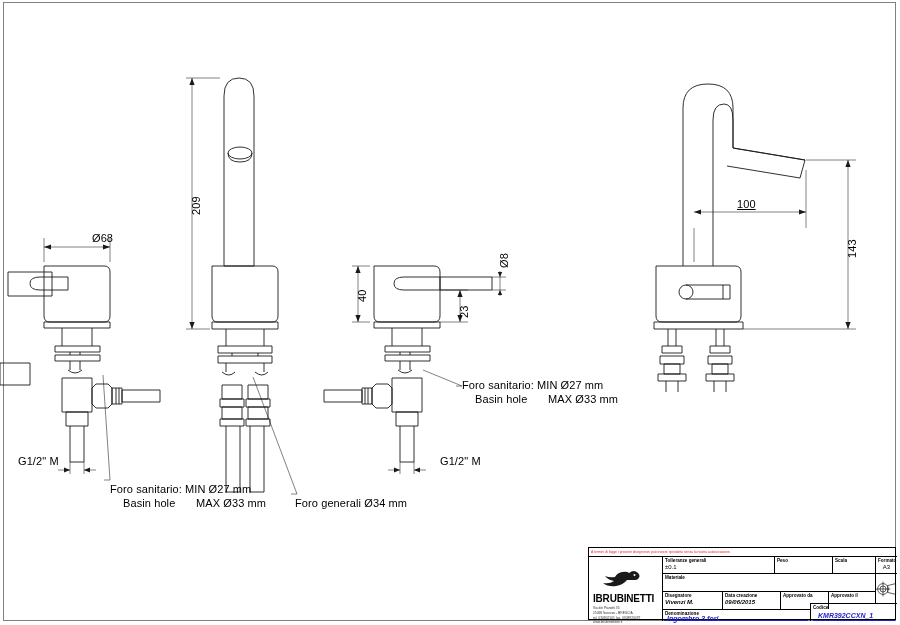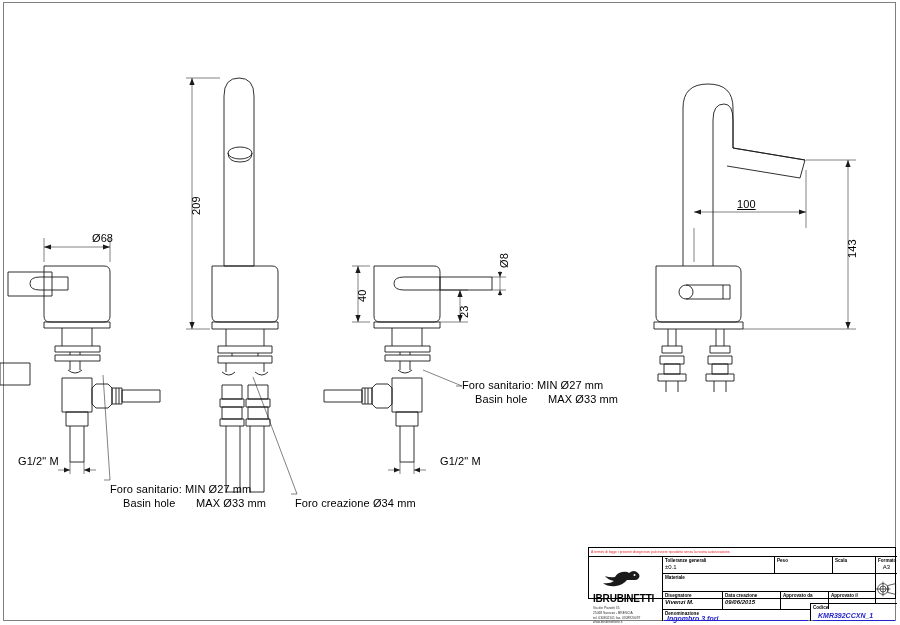--- a/index.html
+++ b/index.html
@@ -6,21 +6,21 @@
   body{width:900px;height:625px;position:relative;overflow:hidden;
        font-family:"Liberation Sans",sans-serif;color:#000;}
   #sheet{position:absolute;inset:0;width:900px;height:625px;}
   .frame{position:absolute;left:3px;top:2px;width:893px;height:619px;
          border:1px solid #808080;box-sizing:border-box;pointer-events:none;}
   svg{position:absolute;left:0;top:0;}
   .lbl{position:absolute;font-size:11px;color:#000;white-space:nowrap;
        letter-spacing:.1px;line-height:1.25;}
   .vert{transform-origin:0 0;transform:rotate(-90deg);}
   
-  #tb{position:absolute;left:588px;top:547px;width:308px;height:52px;
+  #tb{position:absolute;left:588px;top:547px;width:308px;height:73px;
       border:1px solid #000;box-sizing:border-box;background:#fff;padding-left:12px;}
   #tb .warn{position:absolute;left:0;top:0;width:100%;height:8px;
       font-size:3.4px;color:#e8262b;line-height:8px;white-space:nowrap;
       overflow:hidden;padding-left:2px;box-sizing:border-box;
       font-family:"Liberation Sans",sans-serif;}
   .cell{position:absolute;box-sizing:border-box;border-left:1px solid #000;
         border-top:1px solid #000;}
   .ch{font-size:4.6px;font-weight:bold;padding:1px 0 0 2px;line-height:1.25;}
   .cv{font-size:6px;padding-left:2px;line-height:1.2;}
   .cv.ctr{text-align:center;padding-left:0;}
@@ -230,21 +230,21 @@
   <div class="lbl" style="left:18px;top:455px;">G1/2" M</div>
   <div class="lbl" style="left:440px;top:455px;">G1/2" M</div>
 
   <div>
     <div class="lbl" style="left:110px;top:483px;">Foro sanitario: MIN Ø27 mm</div>
     <div class="lbl" style="left:123px;top:497px;">Basin hole</div>
     <div class="lbl" style="left:196px;top:497px;">MAX Ø33 mm</div>
   </div>
 
   <div>
-    <div class="lbl" style="left:295px;top:497px;">Foro creazione Ø34 mm</div>
+    <div class="lbl" style="left:295px;top:497px;">Foro generali Ø34 mm</div>
   </div>
 
   <div>
     <div class="lbl" style="left:462px;top:379px;">Foro sanitario: MIN Ø27 mm</div>
     <div class="lbl" style="left:475px;top:393px;">Basin hole</div>
     <div class="lbl" style="left:548px;top:393px;">MAX Ø33 mm</div>
   </div>
 
   <div id="tb">
 

